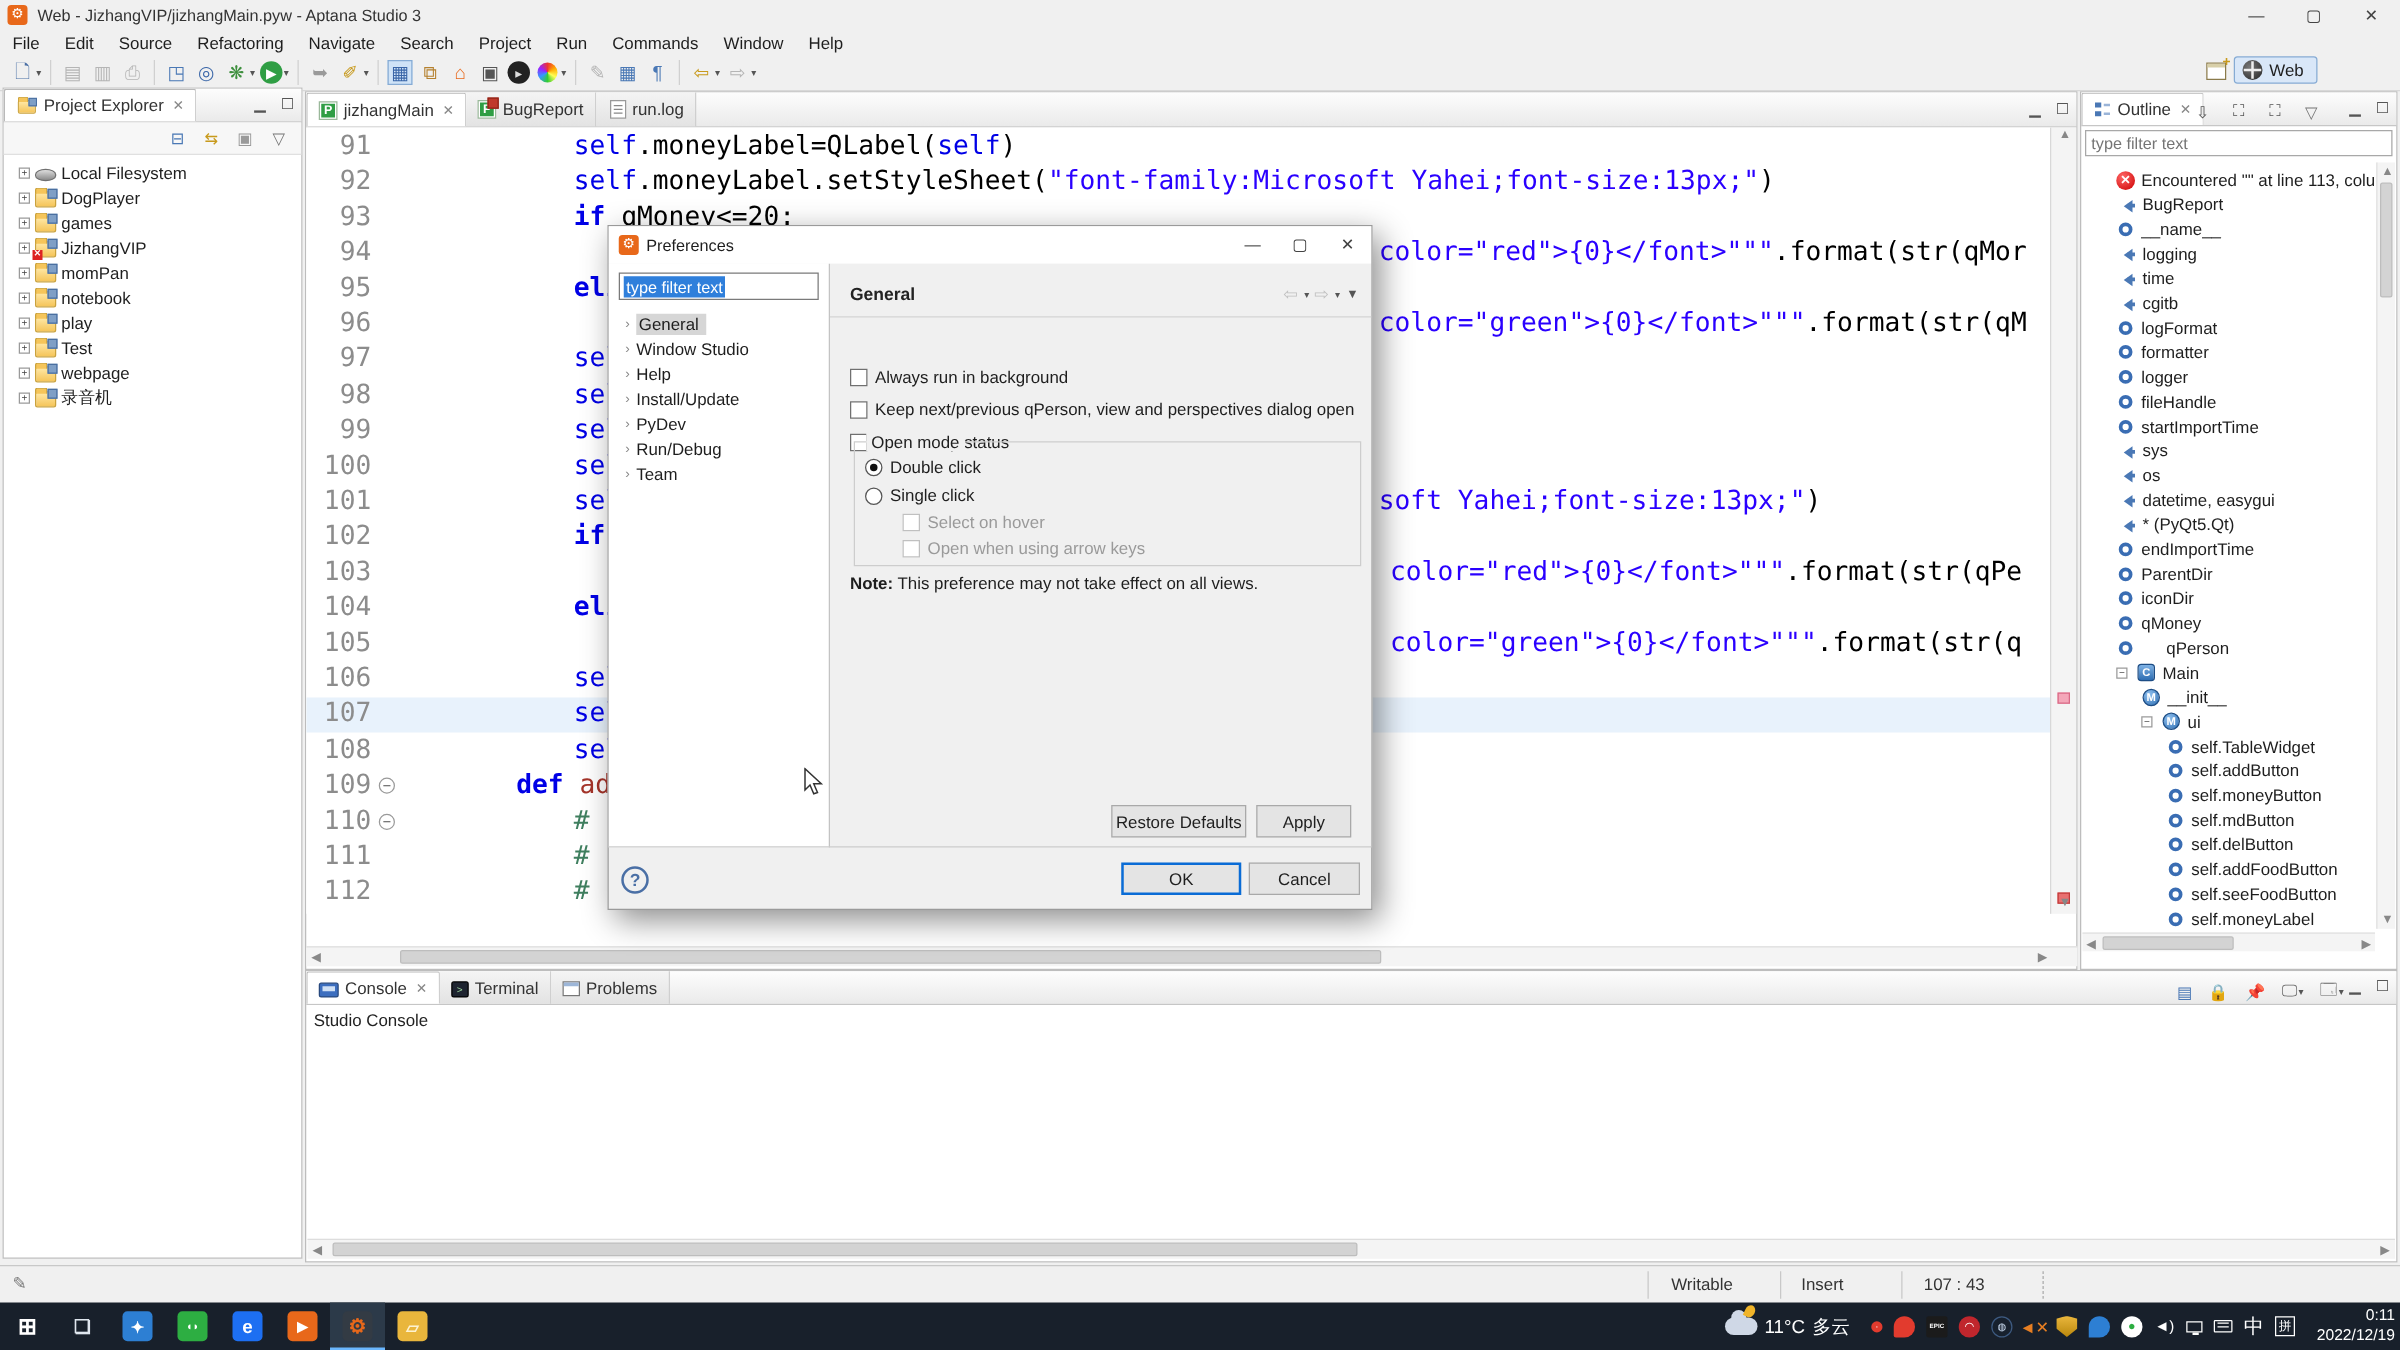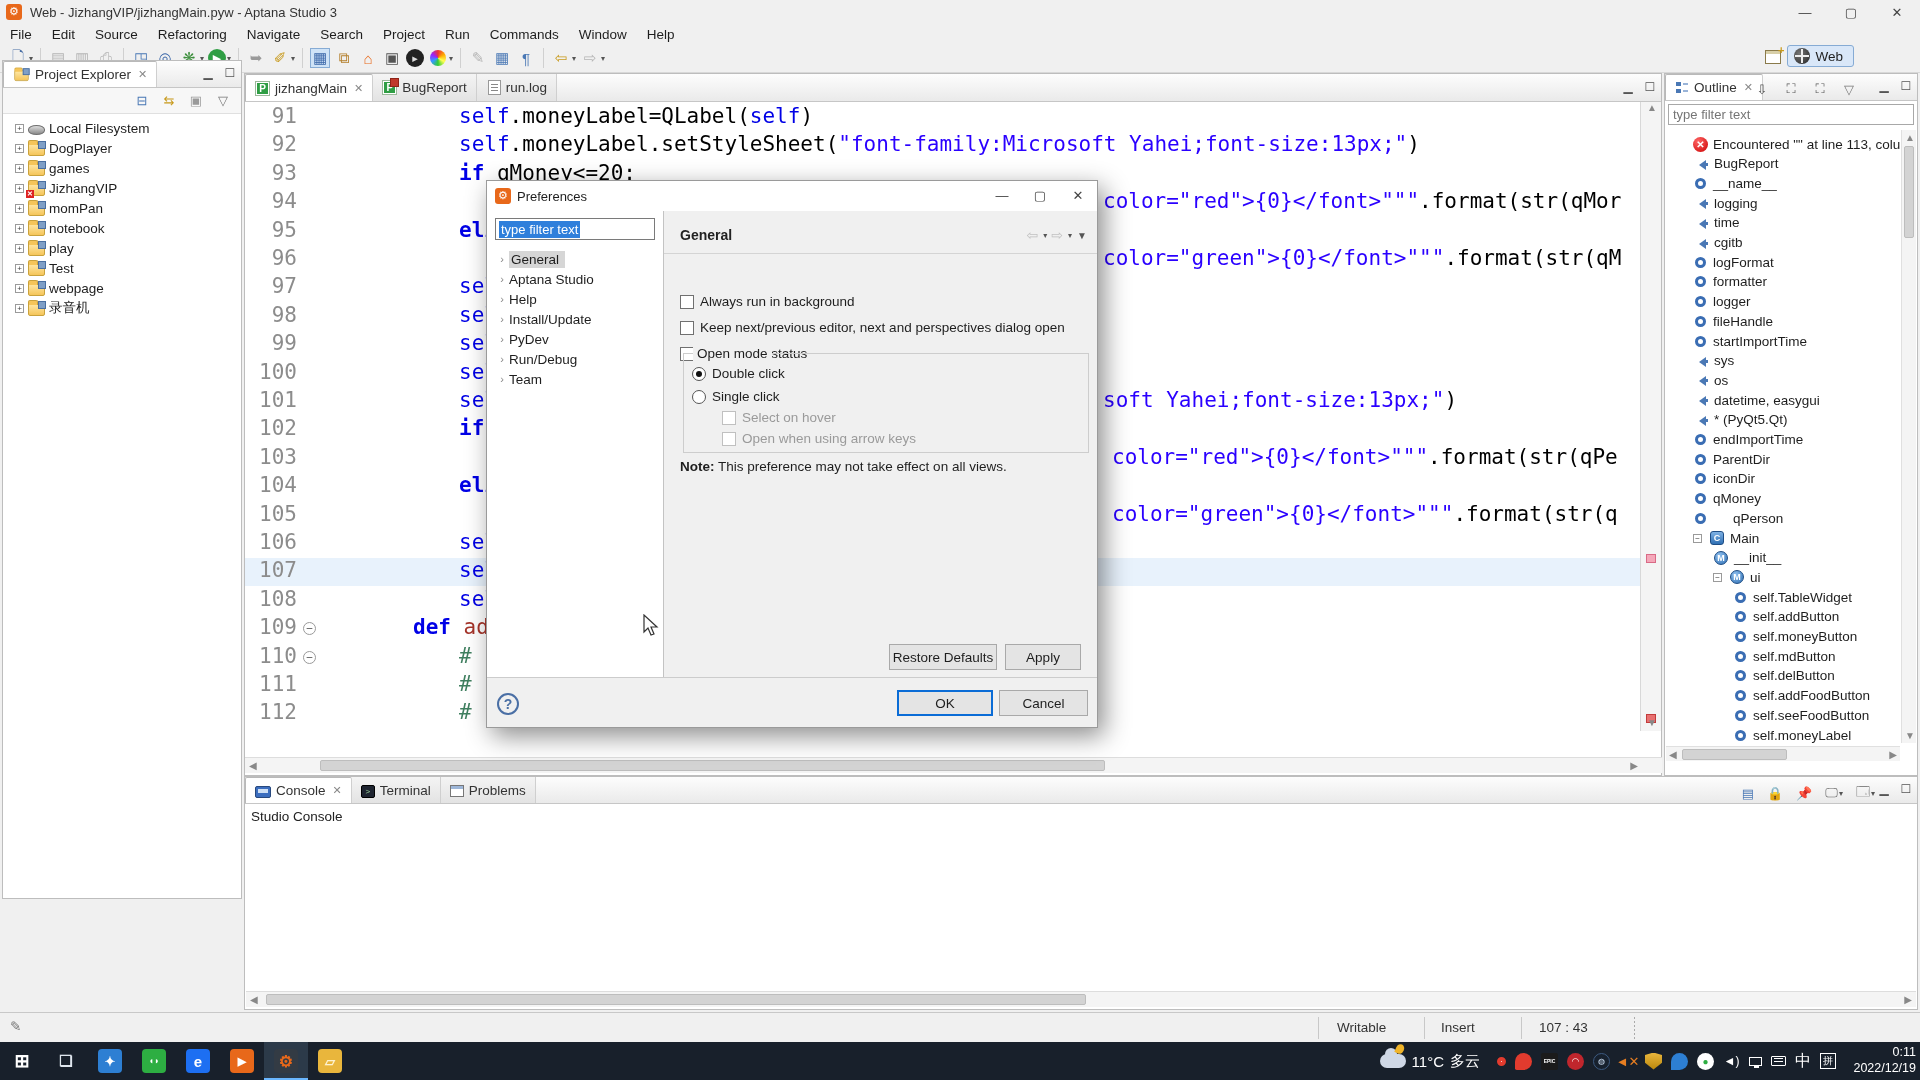--- a/index.html
+++ b/index.html
@@ -57,21 +57,21 @@
   .ic-mth { width:14px; height:14px; margin:1px; background:radial-gradient(circle at 35% 30%, #8fc0ef, #2f6fb3); border:1px solid #1d4d85; border-radius:50%; color:#fff; font-size:9px; font-weight:bold; text-align:center; line-height:13px; }
   .ic-imp { width:16px; height:16px; }
   .ic-imp::before { content:""; position:absolute; left:1px; top:4px; border:5px solid transparent; border-right:7px solid #4a78b5; }
   .ic-imp::after { content:""; position:absolute; left:9px; top:7px; width:6px; height:3px; background:#4a78b5; }
   .ic-gear { width:16px; height:16px; background:#e8681a; border-radius:3px; color:#fff; font-size:11px; text-align:center; line-height:15px; }
   .ic-openpersp { width:16px; height:14px; background:#fff; border:1px solid #8a7a4a; margin-top:2px; }
   .ic-openpersp::before { content:""; position:absolute; left:0; top:0; right:0; height:3px; background:#d8cfa8; }
   .ic-openpersp::after { content:"+"; position:absolute; right:-4px; top:-7px; color:#c89a1d; font-weight:bold; font-size:11px; }
 
   
-  #project { left:2px; top:60px; width:240px; height:839px;padding-left:36px; }
+  #project { left:2px; top:70px; width:240px; height:937px;padding-left:36px; }
   #proj-toolbar { position:absolute; left:0; top:27px; right:0; height:26px; background:#f7f7f7; border-bottom:1px solid #e0e0e0; display:flex; justify-content:flex-end; align-items:center; gap:7px; padding-right:8px; }
   .ptb { font-size:13px; color:#666; }
   .tree-row { position:absolute; left:0; height:20px; display:flex; align-items:center; gap:4px; font-size:13.5px; }
   .expander { width:9px; height:9px; border:1px solid #9a9a9a; background:#fff; font-size:8px; line-height:7px; text-align:center; color:#444; flex:none; }
 
   
   #editor { left:244px; top:73px; width:1418px; height:703px; border:1px solid #bdbdbd; background:#fff; position:absolute; }
   #editor .tabrow { height:28px; }
   #code-wrap { position:absolute; left:0; top:28px; width:1396px; height:629px; overflow:hidden; background:#fff; }
   .code-line { position:absolute; left:0; height:28px; width:1396px; font-family:"DejaVu Sans Mono", monospace; font-size:21px; white-space:pre; }
@@ -704,21 +704,21 @@
       <div id="dlg-filter">
           <span>type filter text</span>
         </div>
       <div id="dlg-tree">
           <div class="dlg-tree-row sel" style="top: 38px;">
             <span class="arr">›</span>
             <span class="lbl">General</span>
           </div>
           <div class="dlg-tree-row" style="top: 58px;">
             <span class="arr">›</span>
-            <span class="lbl">Aptana Studio</span>
+            <span class="lbl">Window Studio</span>
           </div>
           <div class="dlg-tree-row" style="top: 78px;">
             <span class="arr">›</span>
             <span class="lbl">Help</span>
           </div>
           <div class="dlg-tree-row" style="top: 98px;">
             <span class="arr">›</span>
             <span class="lbl">Install/Update</span>
           </div>
           <div class="dlg-tree-row" style="top: 118px;">
@@ -745,21 +745,21 @@
         <span class="dd" style="font-size:10px">▼</span>
       </div>
       <div id="dlg-hr"></div>
       <div id="dlg-checks">
           <div class="chk-row" style="left: 16px; top: 83px;">
             <span class="chk"></span>
             <span>Always run in background</span>
           </div>
           <div class="chk-row" style="left: 16px; top: 109px;">
             <span class="chk"></span>
-            <span>Keep next/previous editor, next and perspectives dialog open</span>
+            <span>Keep next/previous qPerson, view and perspectives dialog open</span>
           </div>
           <div class="chk-row" style="left: 16px; top: 135px;">
             <span class="chk"></span>
             <span>Show heap status</span>
           </div>
         </div>
       <div id="dlg-group"></div>
       <div id="dlg-group-label">Open mode</div>
       <div id="dlg-radios">
           <div class="chk-row" style="left: 28px; top: 155px;">

